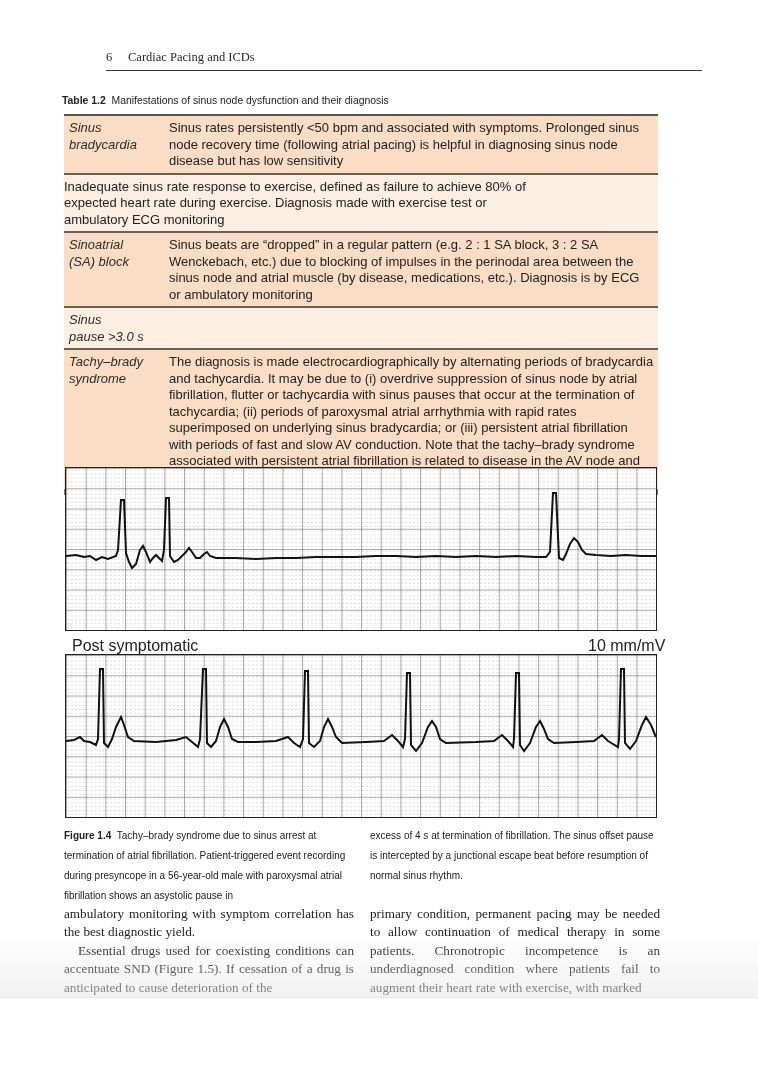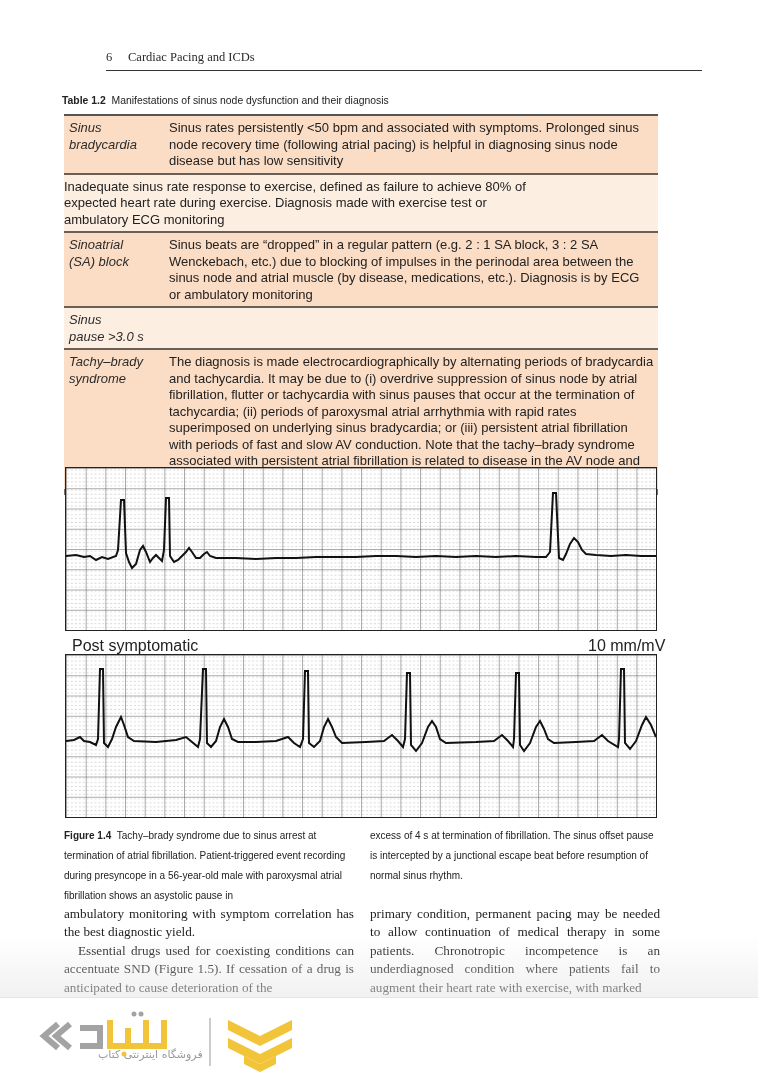--- a/index.html
+++ b/index.html
@@ -137,34 +137,13 @@
   <p>ambulatory monitoring with symptom correlation has the best diagnostic yield.</p>
   <p class="indent">Essential drugs used for coexisting conditions can accentuate SND (Figure 1.5). If cessation of a drug is anticipated to cause deterioration of the</p>
 </div>
 <div class="body-col" style="left:370px;">
   <p>primary condition, permanent pacing may be needed to allow continuation of medical therapy in some patients. Chronotropic incompetence is an underdiagnosed condition where patients fail to augment their heart rate with exercise, with marked</p>
 </div>
 
 <div class="fade"></div>
 
 <div class="banner">
-  <div class="logo-wrap">
-    <svg width="270" height="62" viewBox="0 0 270 62">
-
-      <path d="M20 14 L6 26 L20 38" stroke="#a3a3a3" stroke-width="6" fill="none"></path>
-      <path d="M32 14 L18 26 L32 38" stroke="#a3a3a3" stroke-width="6" fill="none"></path>
-
-      <path d="M42 18 H62 V36 H42" stroke="#a3a3a3" stroke-width="6" fill="none"></path>
-
-      <path d="M72 10 V36 H90 V18 M90 36 H108 V10 M108 36 H126 V10" stroke="#f2c43a" stroke-width="6" fill="none"></path>
-      <circle cx="96" cy="4" r="2.5" fill="#a3a3a3"></circle>
-      <circle cx="103" cy="4" r="2.5" fill="#a3a3a3"></circle>
-      <circle cx="86" cy="44" r="2.5" fill="#f2c43a"></circle>
-
-      <path d="M172 8 V56" stroke="#bbbbbb" stroke-width="1.5"></path>
-
-      <path d="M190 10 L222 26 L254 10 V20 L222 36 L190 20 Z" fill="#f2c43a"></path>
-      <path d="M190 28 L222 44 L254 28 V38 L222 54 L190 38 Z" fill="#f2c43a"></path>
-      <path d="M206 46 L222 54 L238 46 V54 L222 62 L206 54 Z" fill="#f2c43a"></path>
-    </svg>
-    <div class="logo-text-fa">فروشگاه اینترنتی کتاب</div>
-  </div>
 </div>
 
 </body></html>

